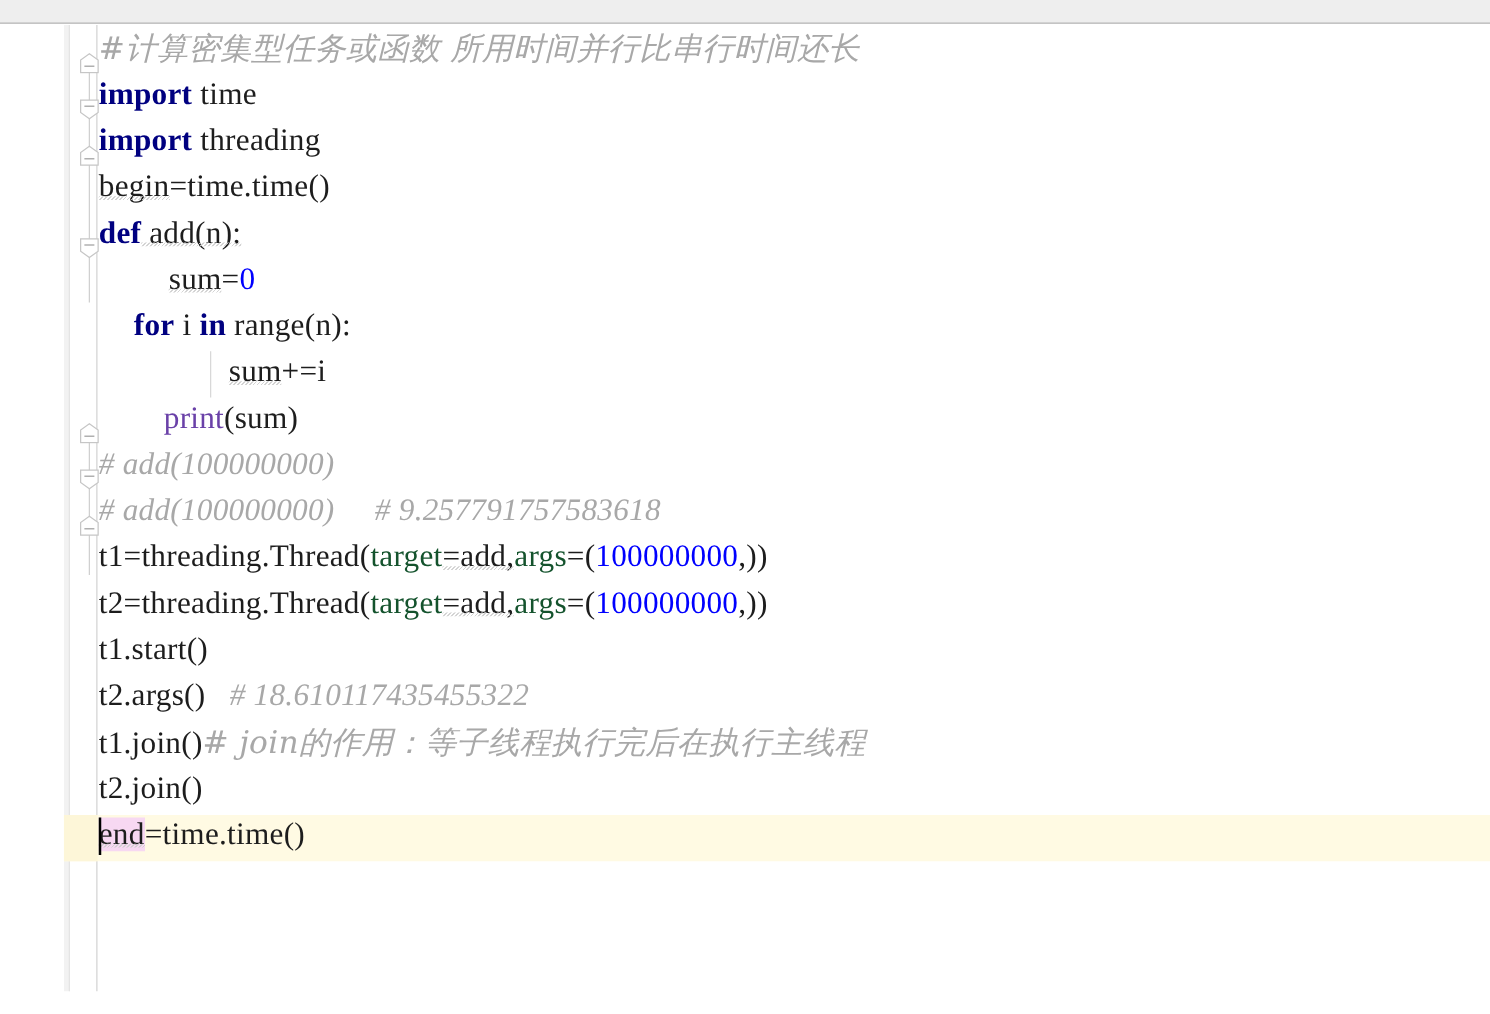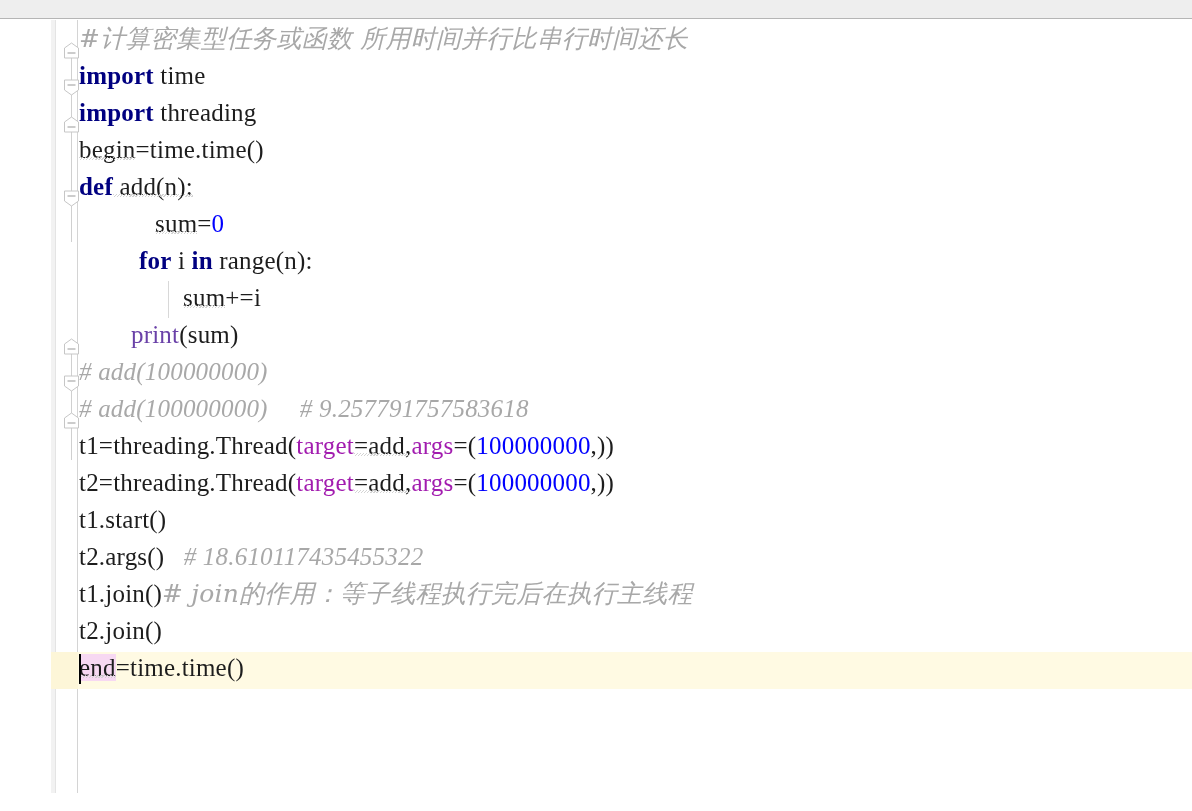--- a/index.html
+++ b/index.html
@@ -114,21 +114,21 @@
   .indent-guide {
     position: absolute;
     width: 1px;
     background: #d8d8d8;
   }
 
   
   .kw       { color: #000080; font-weight: bold; }
   .num      { color: #0000ff; }
   .builtin  { color: #6a41a8; }
-  .named    { color: #a21caf; }
+  .named    { color: #14532d; }
   .plain    { color: #1d1d1d; }
   .comment  { color: #a8a8a8; font-style: italic; }
   .comment-cn {
     color: #a8a8a8;
     font-style: italic;
     font-family: "DejaVu Serif", "Liberation Serif", serif;
   }
 
   
   .squiggle {
@@ -229,23 +229,23 @@
     <div class="line" style="top:0px;"><span class="comment-cn">#计算密集型任务或函数 所用时间并行比串行时间还长</span></div>
 
     <div class="line" style="top:37px;"><span class="kw">import</span><span class="plain"> </span><span class="plain">time</span></div>
 
     <div class="line" style="top:74px;"><span class="kw">import</span><span class="plain"> </span><span class="plain">threading</span></div>
 
     <div class="line" style="top:111px;"><span class="plain squiggle">begin</span><span class="plain">=</span><span class="plain">time.time()</span></div>
 
     <div class="line" style="top:148px;"><span class="kw">def</span><span class="plain squiggle"> add(n):</span></div>
 
-    <div class="line" style="top:185px; padding-left:76px;"><span class="plain squiggle">sum</span><span class="plain">=</span><span class="num">0</span></div>
-
-    <div class="line" style="top:222px; padding-left:60px;"><span class="kw">for</span><span class="plain"> i </span><span class="kw">in</span><span class="plain"> range(n):</span></div>
+    <div class="line" style="top:185px; padding-left:56px;"><span class="plain squiggle">sum</span><span class="plain">=</span><span class="num">0</span></div>
+
+    <div class="line" style="top:222px; padding-left:28px;"><span class="kw">for</span><span class="plain"> i </span><span class="kw">in</span><span class="plain"> range(n):</span></div>
 
     <div class="line" style="top:259px; padding-left:104px;"><span class="plain squiggle">sum</span><span class="plain">+=i</span></div>
 
     <div class="line" style="top:296px; padding-left:52px;"><span class="builtin">print</span><span class="plain">(sum)</span></div>
 
     <div class="line" style="top:333px;"><span class="comment"># add(100000000)</span></div>
 
     <div class="line" style="top:370px;"><span class="comment"># add(100000000)</span><span class="comment">     </span><span class="comment"># 9.257791757583618</span></div>
 
     <div class="line" style="top:407px;"><span class="plain">t1=threading.Thread(</span><span class="named">target</span><span class="plain squiggle">=add,</span><span class="named">args</span><span class="plain">=(</span><span class="num">100000000</span><span class="plain">,))</span></div>

